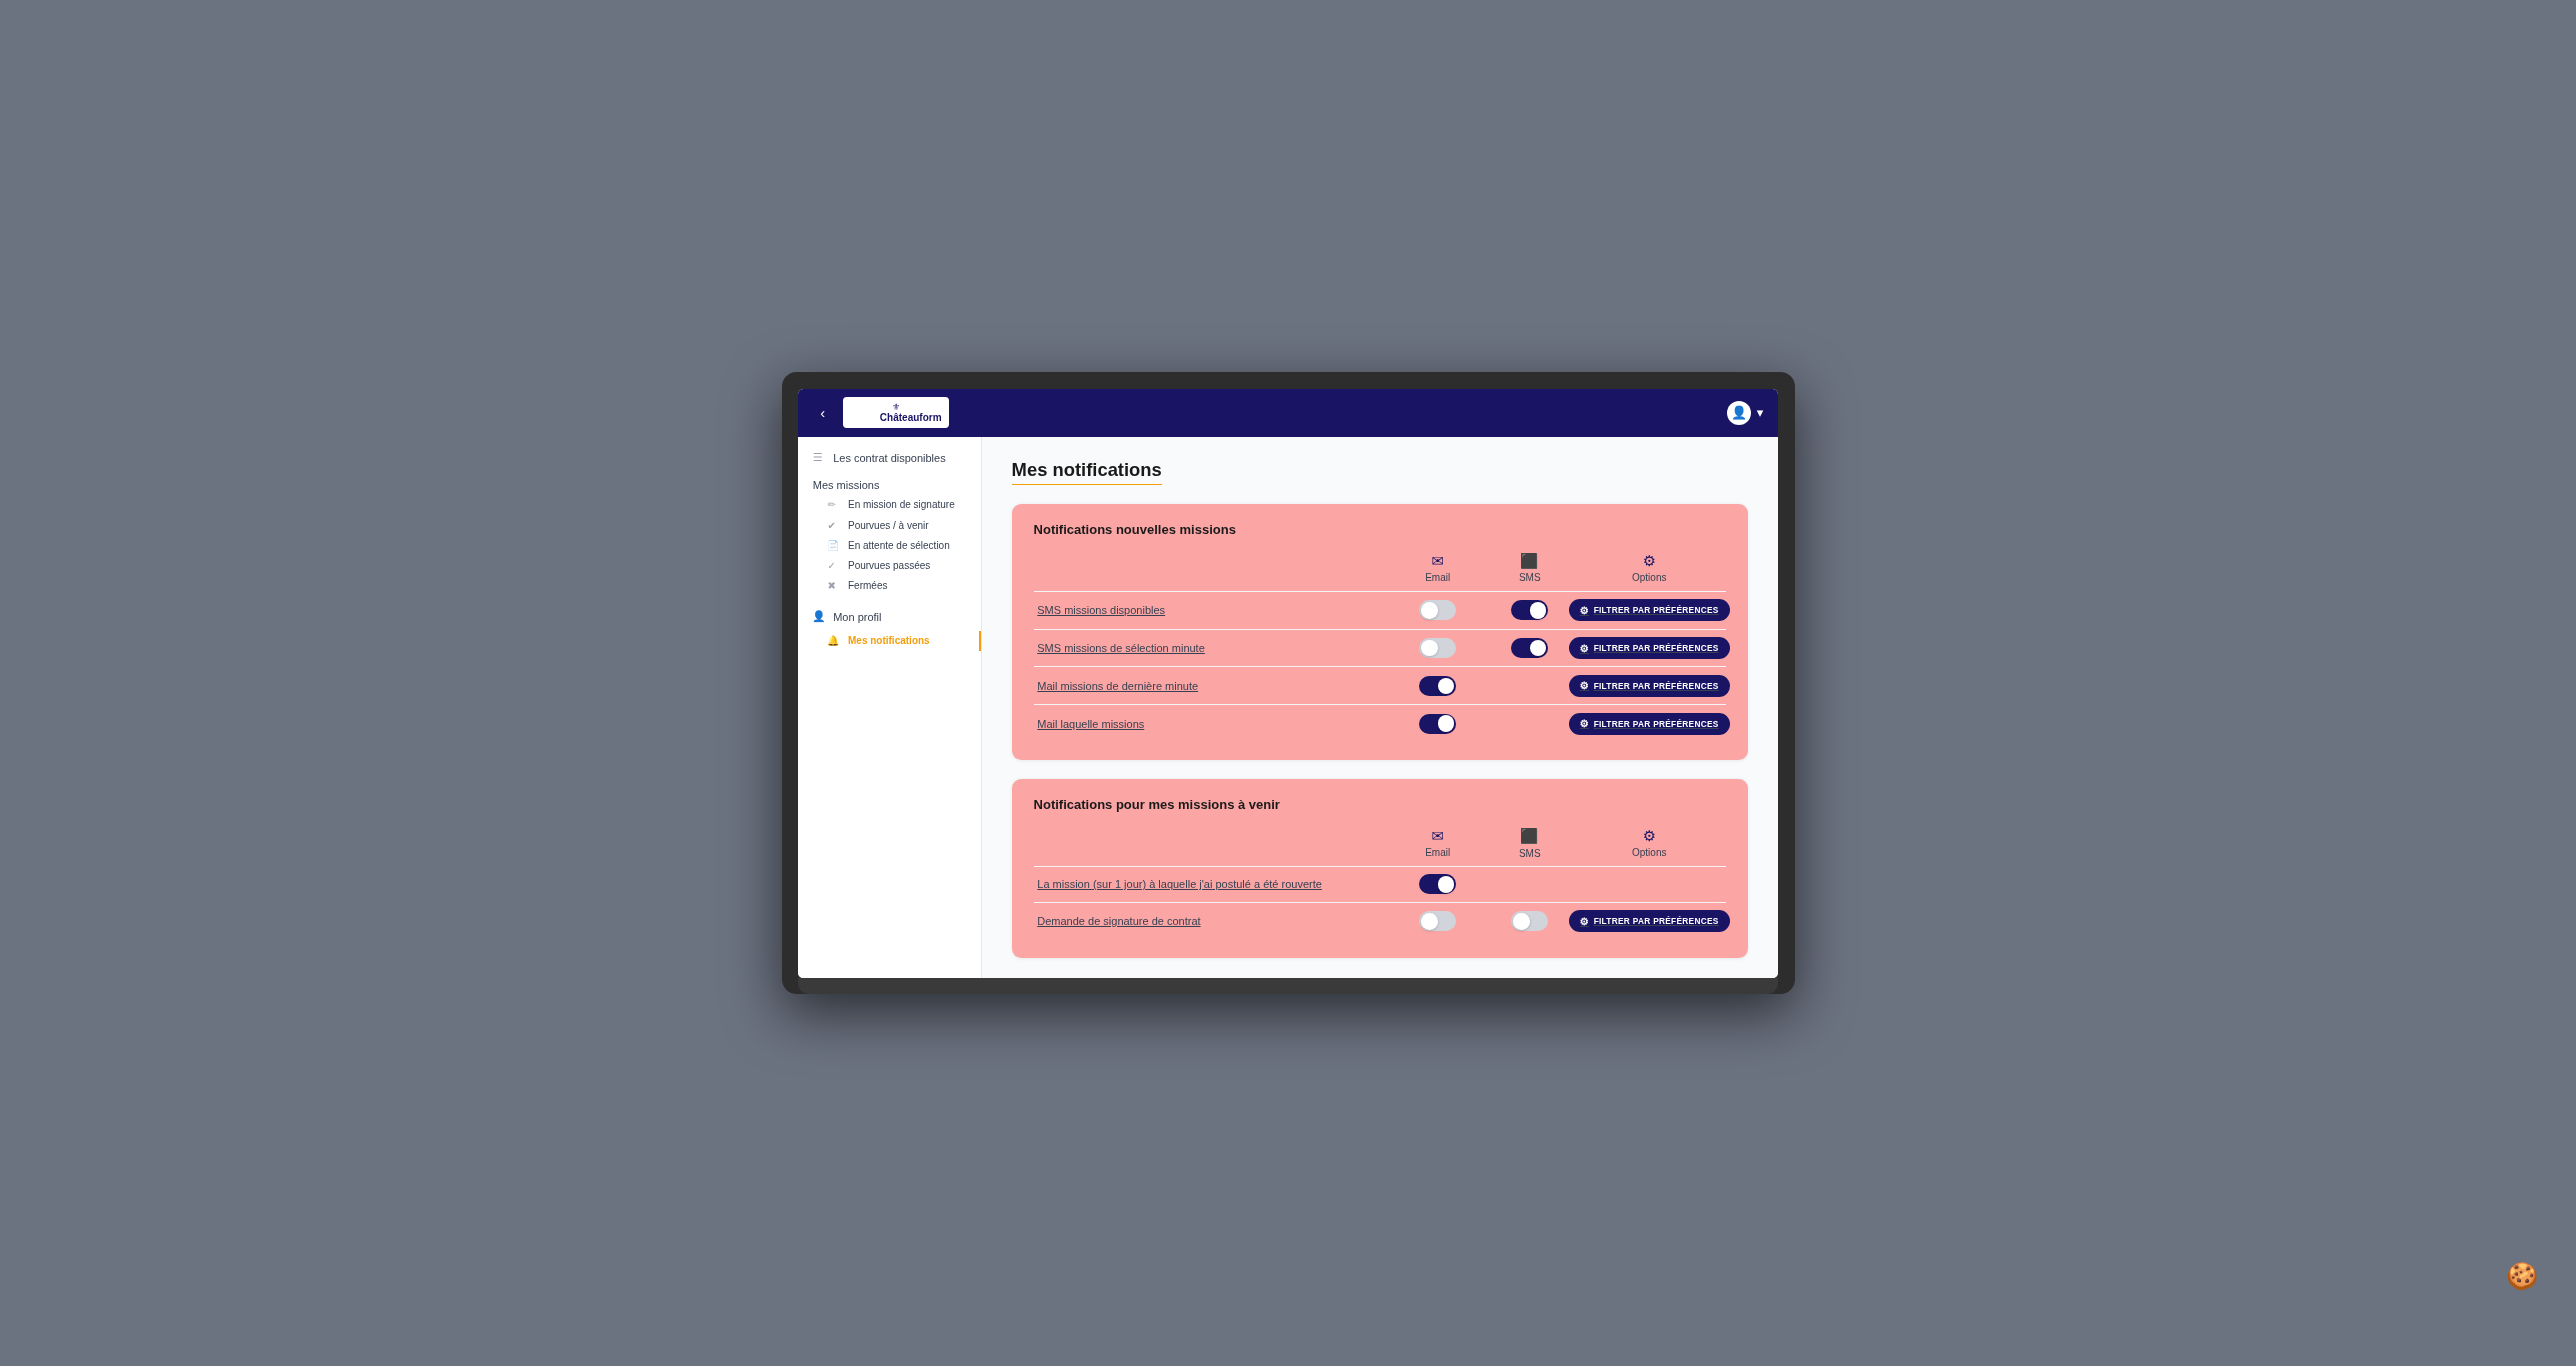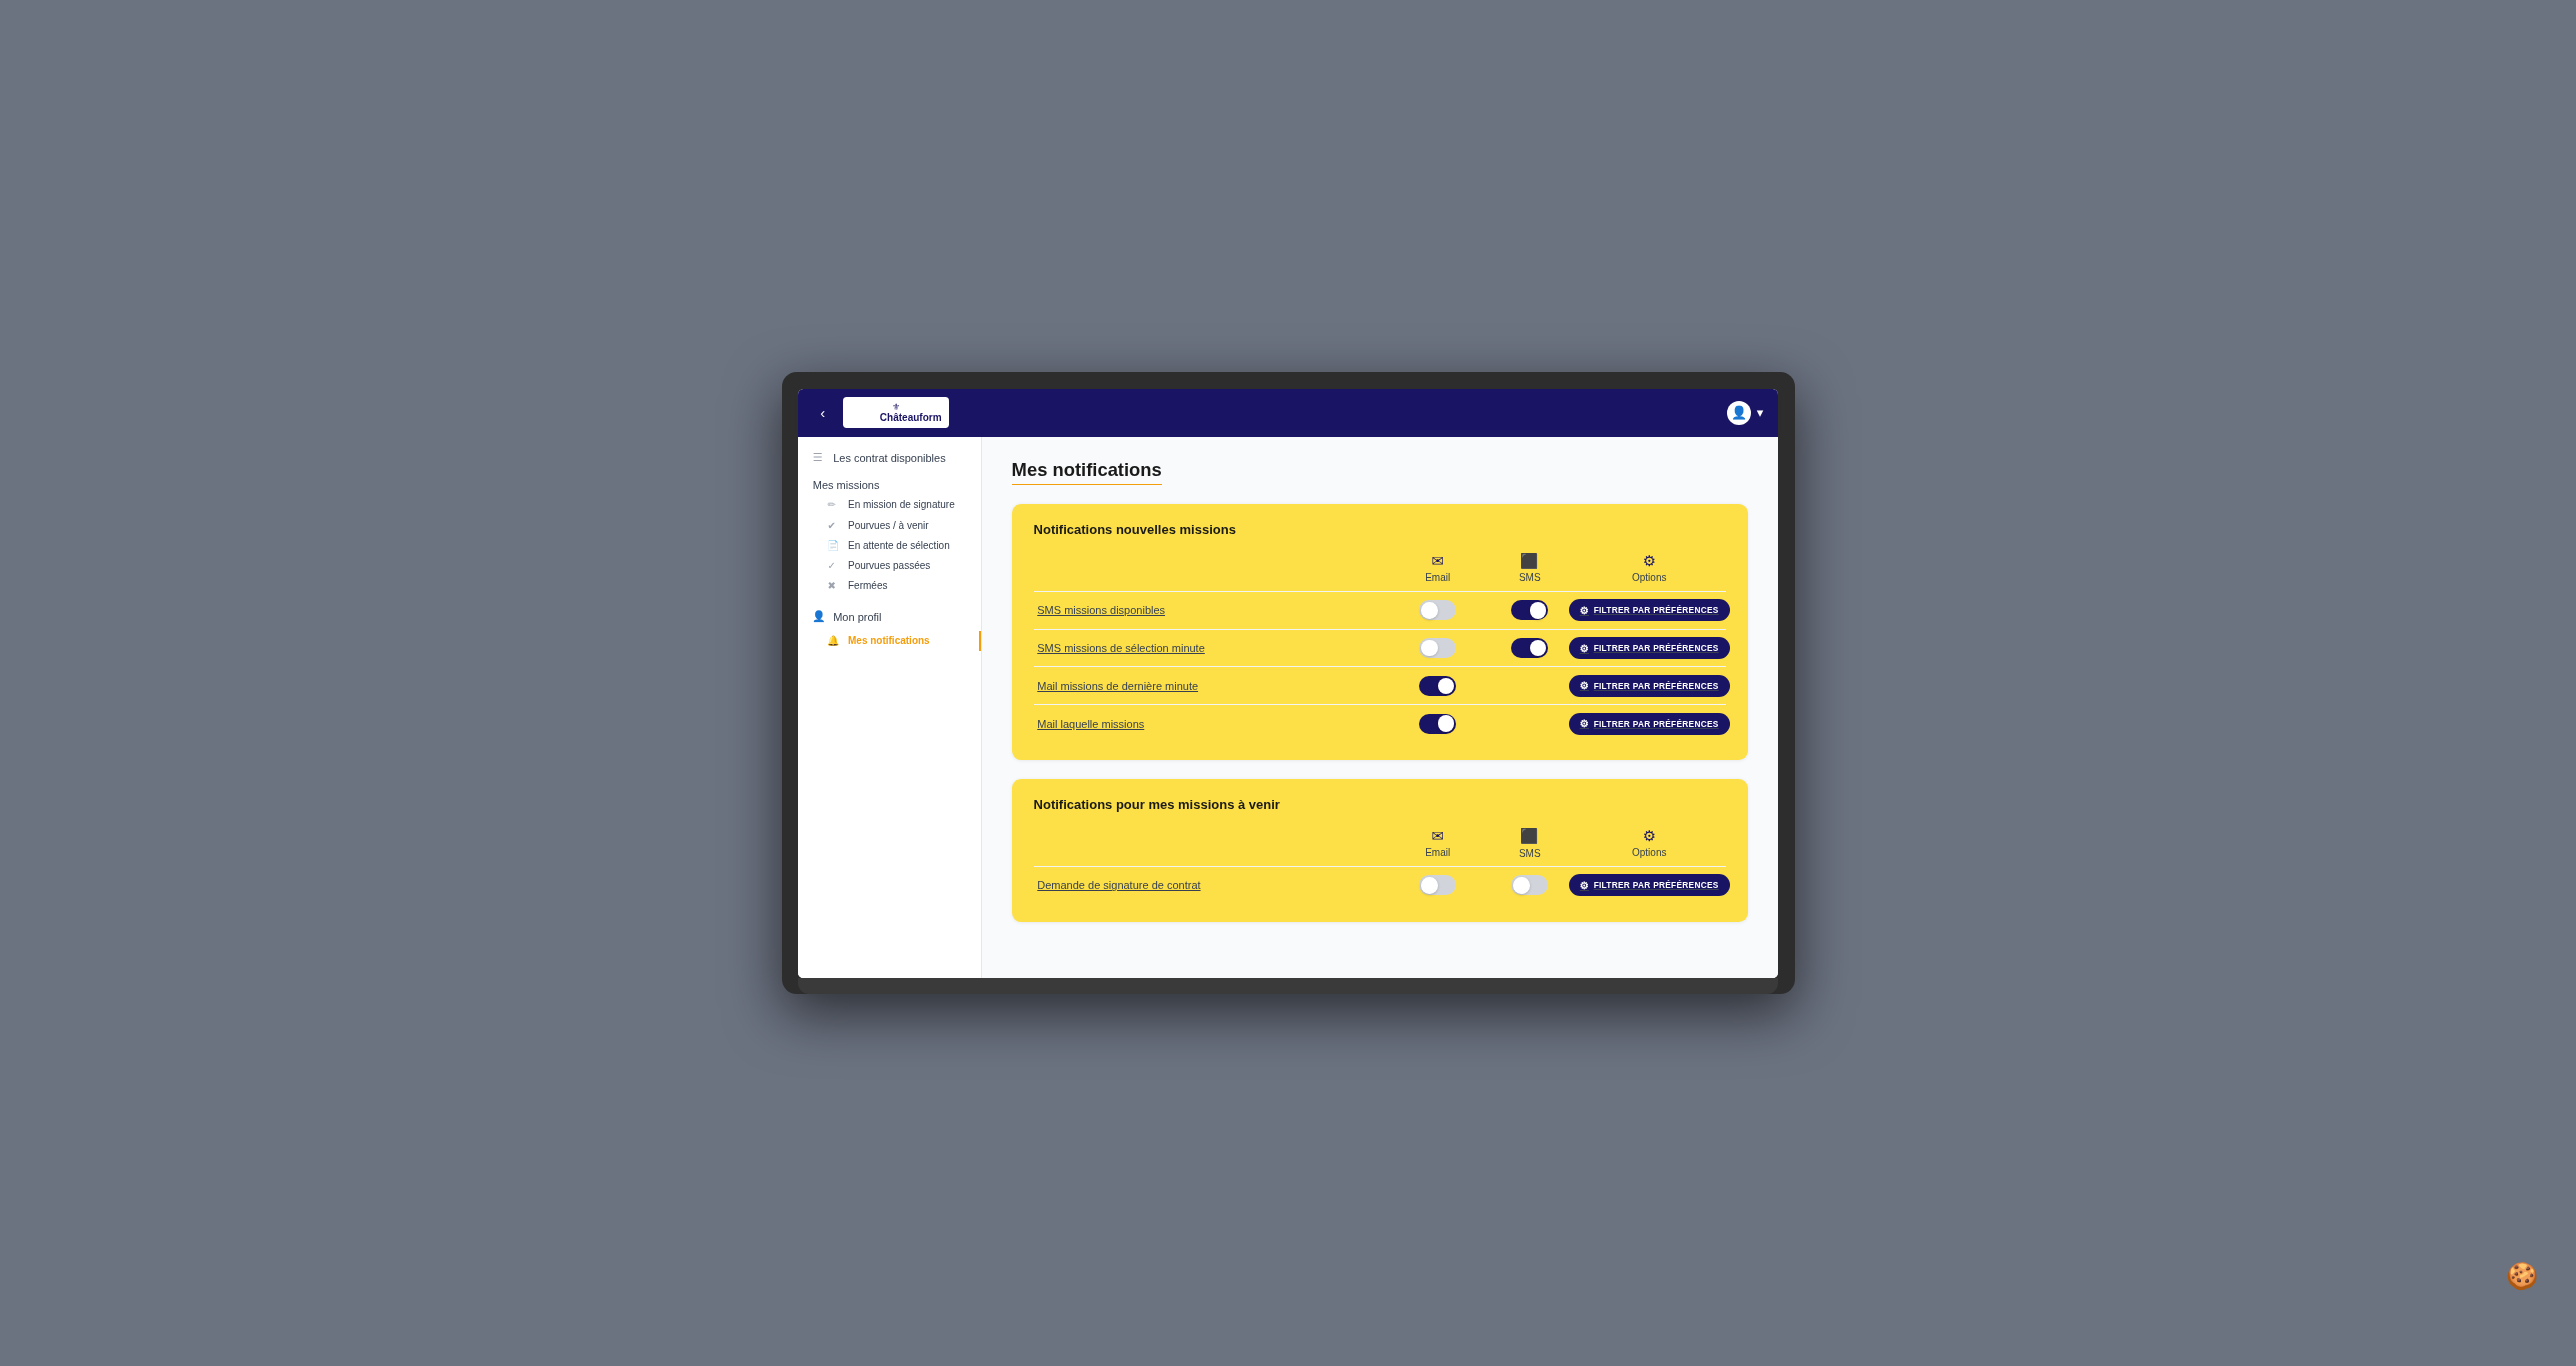--- a/index.html
+++ b/index.html
@@ -165,21 +165,21 @@
       color: #1a1a1a;
       margin-bottom: 3.7px;
       padding-bottom: 3.7px;
       border-bottom: 1.8px solid #f59e0b;
       display: inline-block;
       margin-bottom: 18.4px;
     }
 
     
     .notif-section {
-      background: #fde047;
+      background: #fca5a5;
       border-radius: 9.2px;
       padding: 18.4px 22px;
       margin-bottom: 18.4px;
       box-shadow: 0 0.9px 3.7px rgba(0,0,0,0.07);
     }
     .notif-section-title {
       font-size: 13px;
       font-weight: 600;
       color: #1a1a1a;
       margin-bottom: 14.7px;
@@ -458,20 +458,31 @@
                 <span class="notif-col-icon">⬛</span>
                 <span>SMS</span>
               </div>
               <div class="notif-col-header">
                 <span class="notif-col-icon">⚙</span>
                 <span>Options</span>
               </div>
             </div>
 
 
+            <div class="notif-row">
+              <span>La mission (sur 1 jour) à laquelle j'ai postulé a été rouverte</span>
+              <div class="col-center">
+                <label class="toggle">
+
+                  <div class="toggle-slider on"></div>
+                </label>
+              </div>
+              <div class="col-center"></div>
+              <div class="col-center empty-cell"></div>
+            </div>
 
             <div class="notif-row">
               <span>Demande de signature de contrat</span>
               <div class="col-center">
                 <label class="toggle">
 
                   <div class="toggle-slider off"></div>
                 </label>
               </div>
               <div class="col-center">

